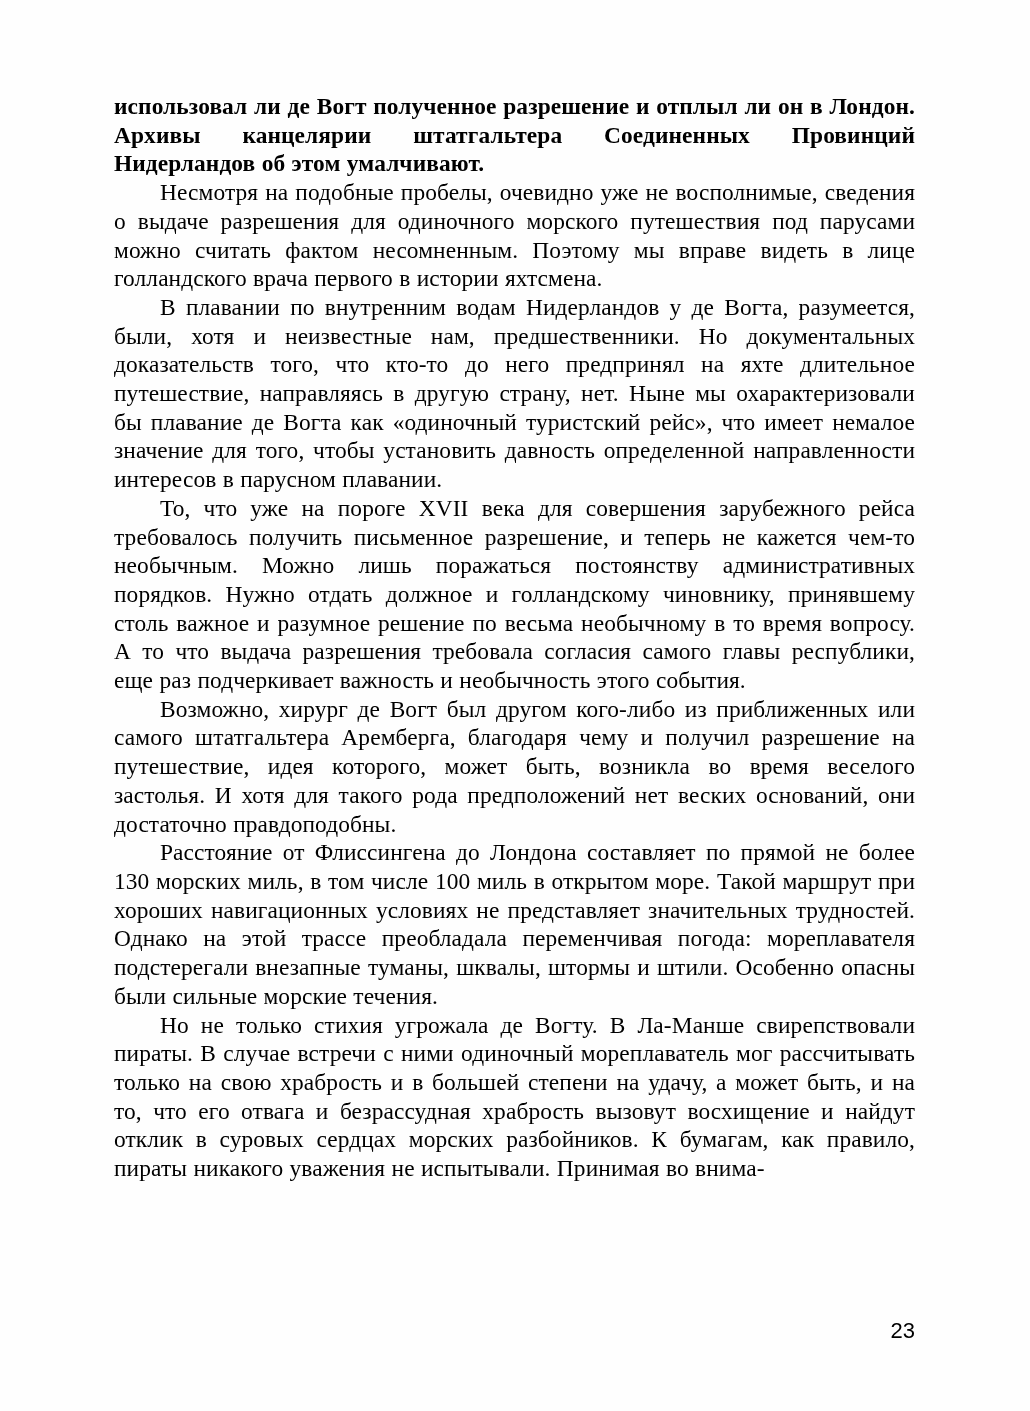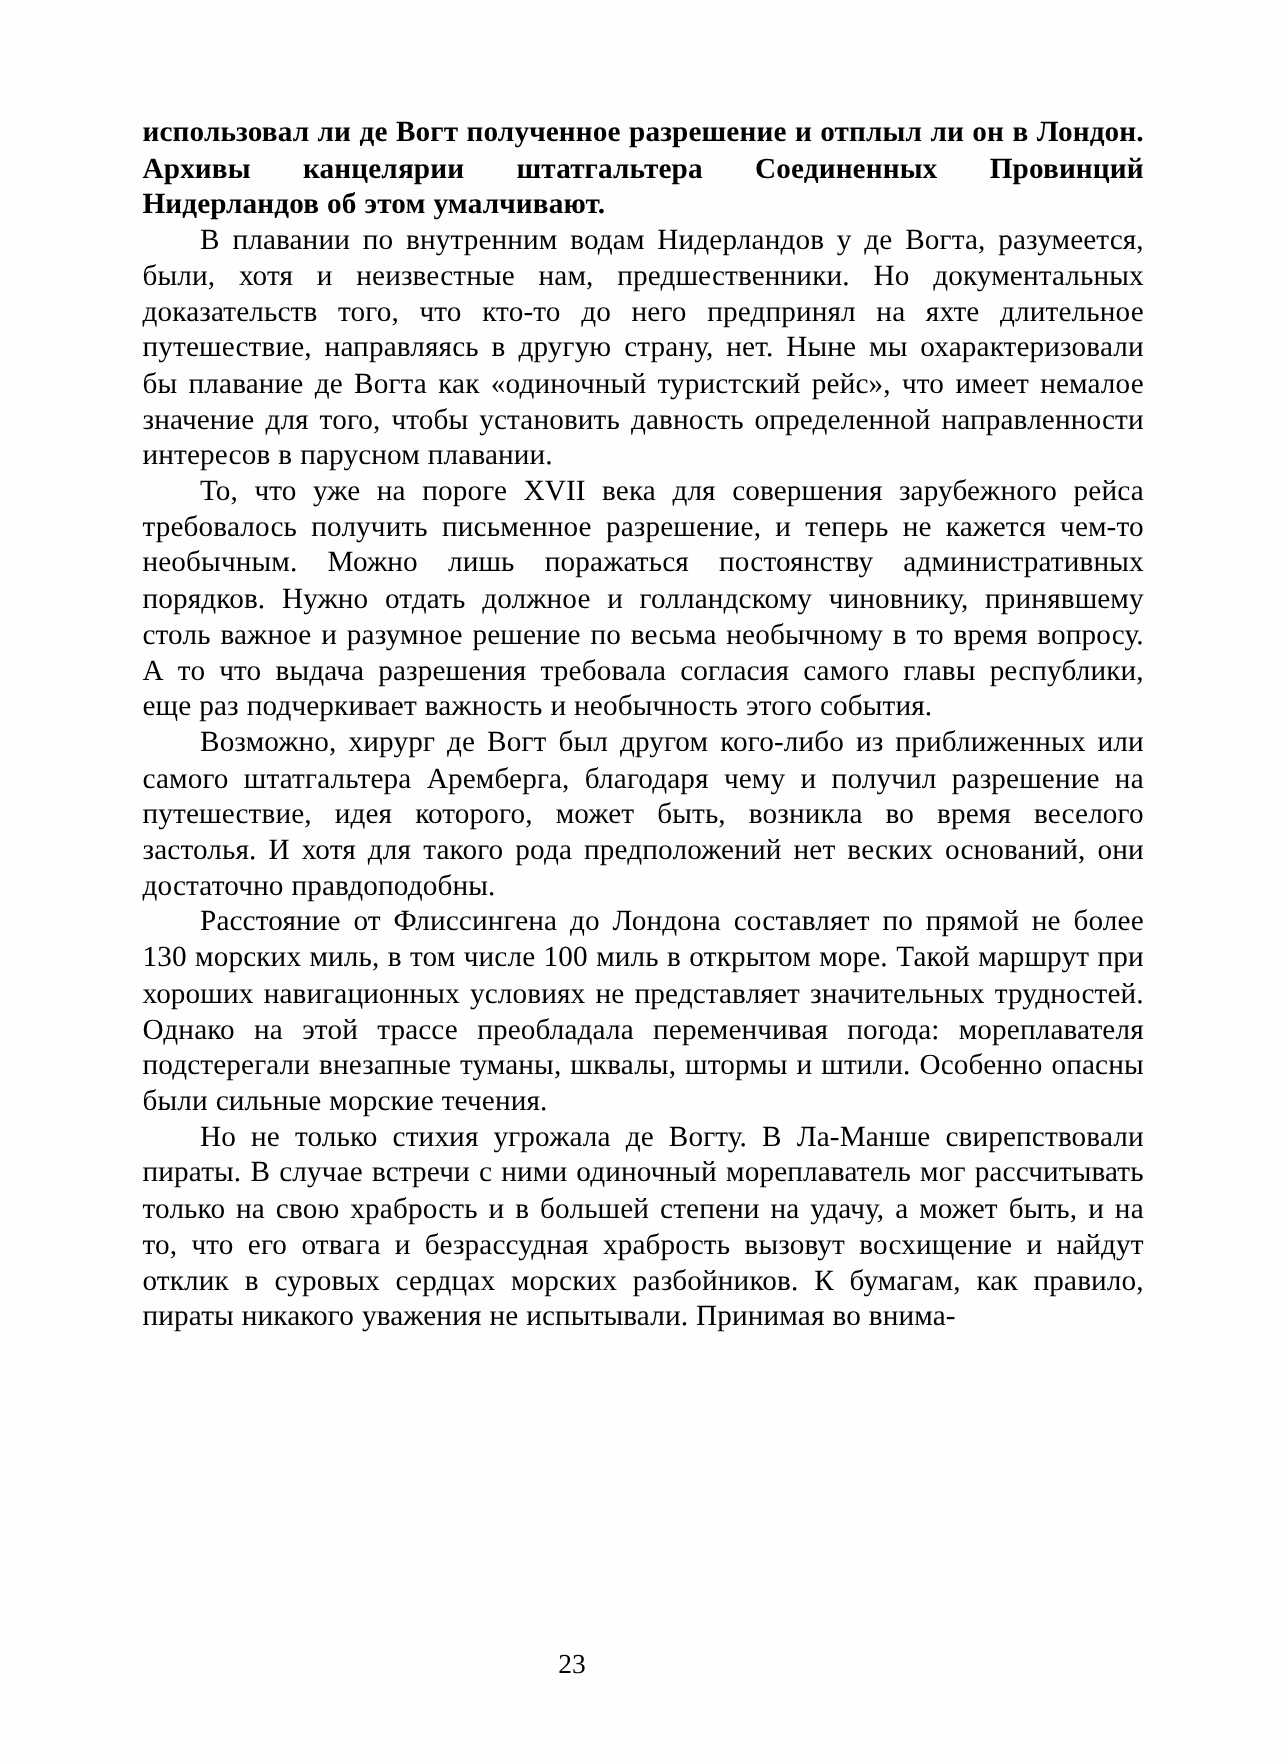--- a/index.html
+++ b/index.html
@@ -50,33 +50,34 @@
   .para:first-child {
     text-indent: 0;
     font-weight: bold;
   }
 
   .page-number {
     position: absolute;
     left: 0;
     top: 1318px;
     width: 915px;
-    text-align: center;
+    text-align: right;
     font-size: 22px;
     line-height: 26px;
-    font-family: Liberation Serif, serif;
+    font-family: Liberation Sans, sans-serif;
   }
 </style>
 </head>
 <body>
 
 <div class="page">
 
   <div class="text-block">
     <p class="para">использовал ли де Вогт полученное разрешение и отплыл ли он в Лондон. Архивы канцелярии штатгальтера Соединенных Провинций Нидерландов об этом умалчивают.</p>
+    <p class="para">Несмотря на подобные пробелы, очевидно уже не восполнимые, сведения о выдаче разрешения для одиночного морского путешествия под парусами можно считать фактом несомненным. Поэтому мы вправе видеть в лице голландского врача первого в истории яхтсмена.</p>
     <p class="para">В плавании по внутренним водам Нидерландов у де Вогта, разумеется, были, хотя и неизвестные нам, предшественники. Но документальных доказательств того, что кто-то до него предпринял на яхте длительное путешествие, направляясь в другую страну, нет. Ныне мы охарактеризовали бы плавание де Вогта как «одиночный туристский рейс», что имеет немалое значение для того, чтобы установить давность определенной направленности интересов в парусном плавании.</p>
     <p class="para">То, что уже на пороге XVII века для совершения зарубежного рейса требовалось получить письменное разрешение, и теперь не кажется чем-то необычным. Можно лишь поражаться постоянству административных порядков. Нужно отдать должное и голландскому чиновнику, принявшему столь важное и разумное решение по весьма необычному в то время вопросу. А то что выдача разрешения требовала согласия самого главы республики, еще раз подчеркивает важность и необычность этого события.</p>
     <p class="para">Возможно, хирург де Вогт был другом кого-либо из приближенных или самого штатгальтера Аремберга, благодаря чему и получил разрешение на путешествие, идея которого, может быть, возникла во время веселого застолья. И хотя для такого рода предположений нет веских оснований, они достаточно правдоподобны.</p>
     <p class="para">Расстояние от Флиссингена до Лондона составляет по прямой не более 130 морских миль, в том числе 100 миль в открытом море. Такой маршрут при хороших навигационных условиях не представляет значительных трудностей. Однако на этой трассе преобладала переменчивая погода: мореплавателя подстерегали внезапные туманы, шквалы, штормы и штили. Особенно опасны были сильные морские течения.</p>
     <p class="para">Но не только стихия угрожала де Вогту. В Ла-Манше свирепствовали пираты. В случае встречи с ними одиночный мореплаватель мог рассчитывать только на свою храбрость и в большей степени на удачу, а может быть, и на то, что его отвага и безрассудная храбрость вызовут восхищение и найдут отклик в суровых сердцах морских разбойников. К бумагам, как правило, пираты никакого уважения не испытывали. Принимая во внима-</p>
   </div>
 
   <div class="page-number">23</div>
 
 </div>

